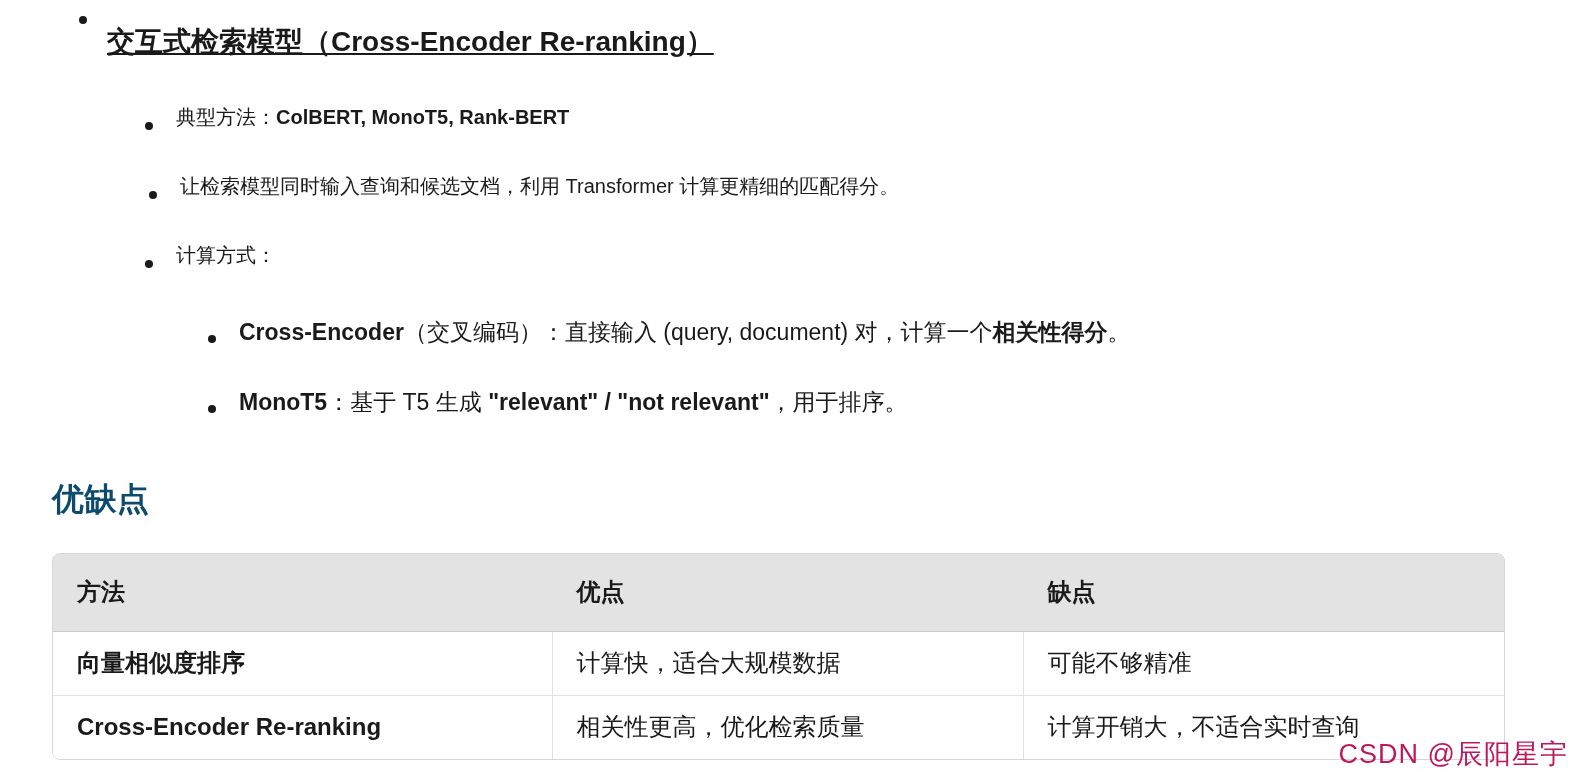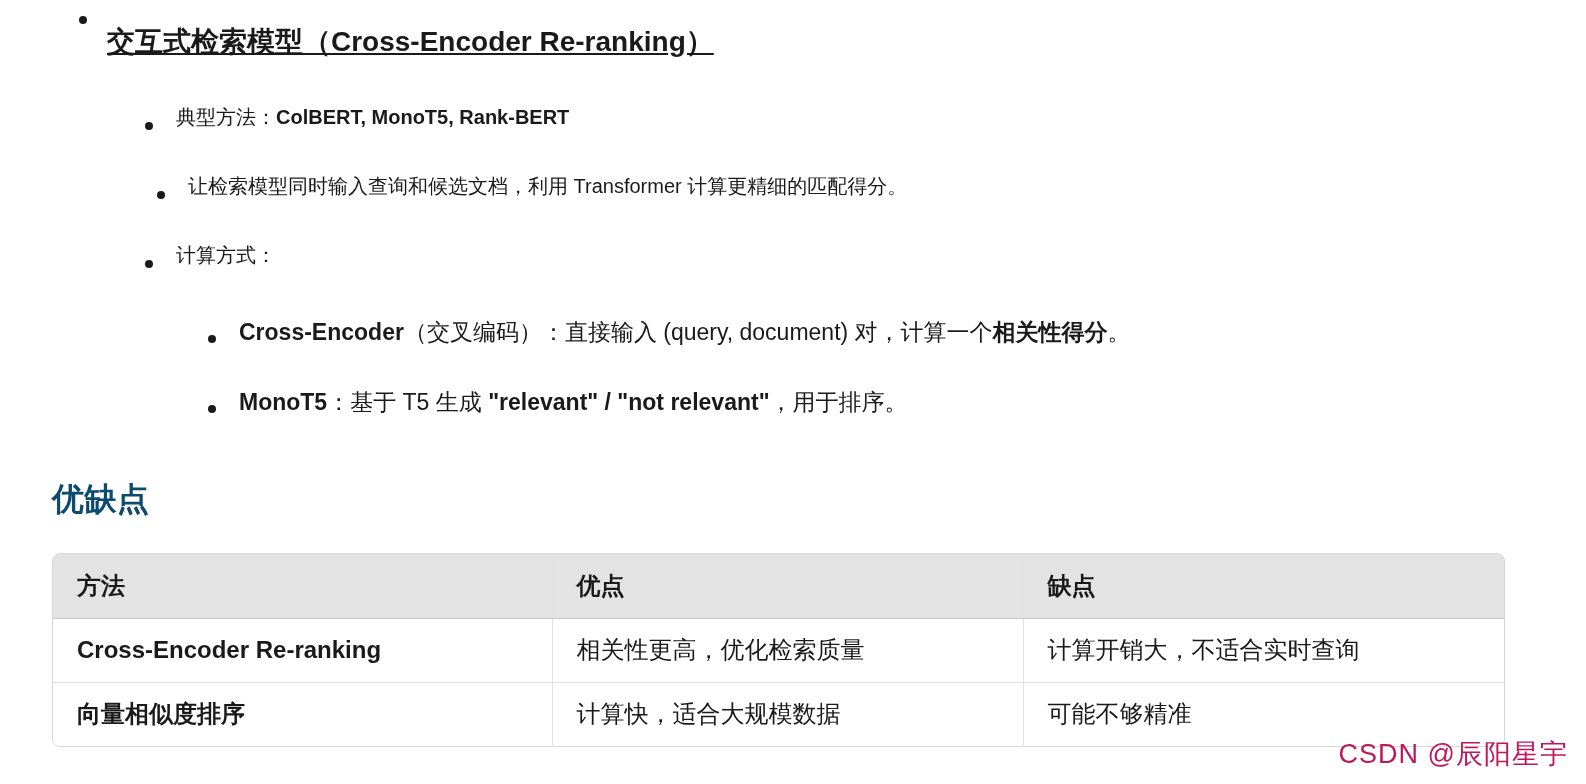--- a/index.html
+++ b/index.html
@@ -121,21 +121,21 @@
     text-align: left;
     vertical-align: middle;
     box-sizing: border-box;
     padding: 0 24px;
     font-size: 24px;
     font-weight: normal;
     color: #1a1a1a;
   }
   table.cmp-table thead th {
     background: #e3e3e3;
-    height: 64px;
+    height: 77px;
     font-weight: bold;
     border-bottom: 1px solid #c9c9c9;
   }
   table.cmp-table tbody td {
     height: 64px;
     background: #ffffff;
   }
   table.cmp-table tbody tr + tr td {
     border-top: 1px solid #e2e2e2;
   }
@@ -177,21 +177,21 @@
       </span>
     </div>
 
     <div class="b-row lvl2" style="position:absolute; left:0; top:107px; height:40px;">
       <span class="b-dot"></span>
       <span class="b-text" style="position:absolute; left:176px; top:0;">
         <span>典型方法：</span><span class="bold">ColBERT, MonoT5, Rank-BERT</span>
       </span>
     </div>
 
-    <div class="b-row lvl2" style="position:absolute; left:12px; top:176px; height:40px;">
+    <div class="b-row lvl2" style="position:absolute; left:4px; top:176px; height:40px;">
       <span class="b-dot"></span>
       <span class="b-text" style="position:absolute; left:176px; top:0;">
         <span>让检索模型同时输入查询和候选文档，利用 Transformer 计算更精细的匹配得分。</span>
       </span>
     </div>
 
     <div class="b-row lvl2" style="position:absolute; left:0; top:245px; height:40px;">
       <span class="b-dot"></span>
       <span class="b-text" style="position:absolute; left:176px; top:0;">
         <span>计算方式：</span>
@@ -220,28 +220,28 @@
     <table class="cmp-table">
       <thead>
         <tr>
           <th class="col-a">方法</th>
           <th class="col-b">优点</th>
           <th class="col-c">缺点</th>
         </tr>
       </thead>
       <tbody>
         <tr>
+          <td class="col-a first-col">向量相似度排序</td>
+          <td class="col-b">计算快，适合大规模数据</td>
+          <td class="col-c">可能不够精准</td>
+        </tr>
+        <tr>
           <td class="col-a first-col">Cross-Encoder Re-ranking</td>
           <td class="col-b">相关性更高，优化检索质量</td>
           <td class="col-c">计算开销大，不适合实时查询</td>
         </tr>
-        <tr>
-          <td class="col-a first-col">向量相似度排序</td>
-          <td class="col-b">计算快，适合大规模数据</td>
-          <td class="col-c">可能不够精准</td>
-        </tr>
       </tbody>
     </table>
   </div>
 
   <div class="watermark">CSDN @辰阳星宇</div>
 
 </div>
 
 </body></html>

